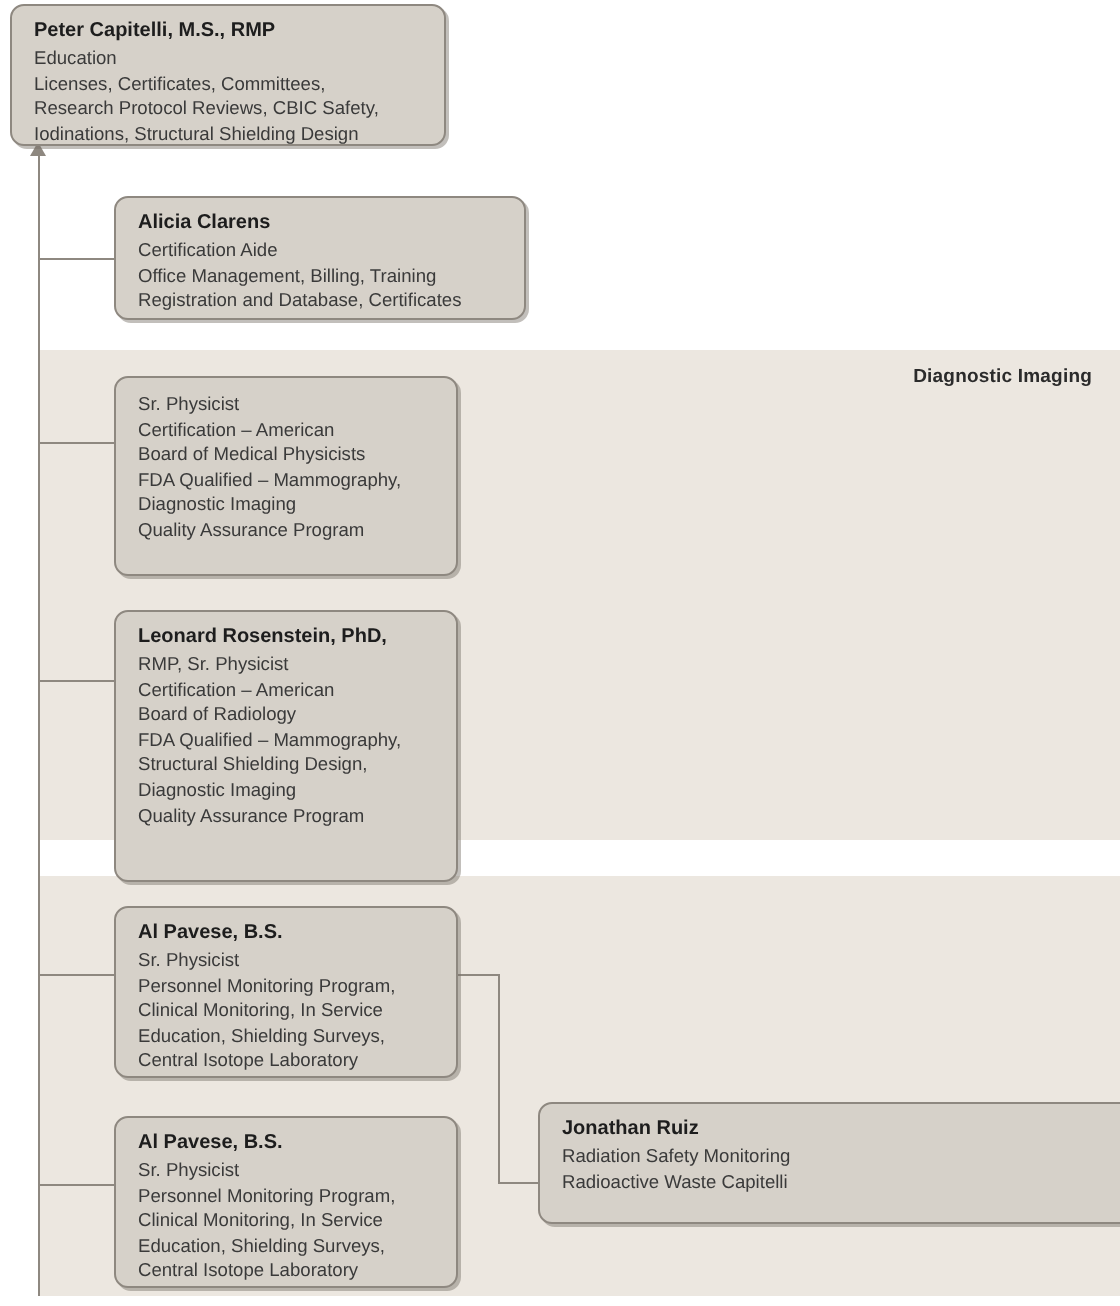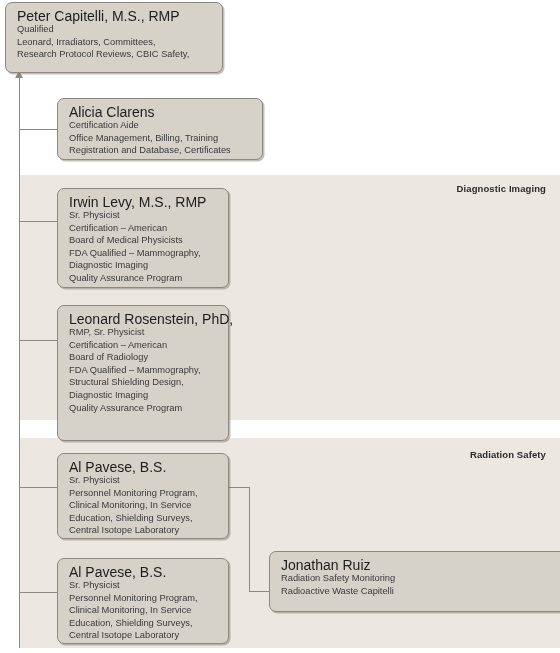--- a/index.html
+++ b/index.html
@@ -38,22 +38,22 @@
   .node {
     position: absolute;
     box-sizing: border-box;
     background: #d6d1c9;
     border: 1px solid #8e8880;
     border-radius: 7px;
     box-shadow: 1.5px 1.5px 0 rgba(120,114,105,0.45);
     padding: 7px 9px 7px 11px;
   }
   .node .nm {
-    font-size: 14px;
-    font-weight: normal;
+    font-size: 10px;
+    font-weight: bold;
     color: #1d1d1d;
     line-height: 12.6px;
     margin: 0 0 0.5px 0;
     white-space: nowrap;
   }
   .node .ln {
     font-size: 9.3px;
     font-weight: normal;
     color: #3a3a3a;
     line-height: 12.6px;
@@ -78,55 +78,54 @@
 </style>
 </head>
 <body>
 
 <div id="chart">
 
   <div class="band" style="left:19px; top:175px; width:541px; height:245px;"></div>
   <div class="band-label" style="left:360px; top:183px; width:186px;">Diagnostic Imaging</div>
 
   <div class="band" style="left:19px; top:438px; width:541px; height:210px;"></div>
-  <div class="band-label" style="left:360px; top:449px; width:186px;">Radiation Safety</div>
 
   <div class="conn conn-v" style="left:19px; top:78px; width:1px; height:570px;"></div>
   <div class="arrow-up" style="left:15px; top:71px;"></div>
 
   <div class="conn conn-h" style="left:19px; top:129px; width:39px; height:1px;"></div>
 
   <div class="conn conn-h" style="left:19px; top:221px; width:39px; height:1px;"></div>
 
   <div class="conn conn-h" style="left:19px; top:340px; width:39px; height:1px;"></div>
 
   <div class="conn conn-h" style="left:19px; top:487px; width:39px; height:1px;"></div>
 
   <div class="conn conn-h" style="left:19px; top:592px; width:39px; height:1px;"></div>
 
   <div class="conn conn-h" style="left:228px; top:487px; width:22px; height:1px;"></div>
   <div class="conn conn-v" style="left:249px; top:487px; width:1px; height:104px;"></div>
   <div class="conn conn-h" style="left:249px; top:591px; width:21px; height:1px;"></div>
 
   <div class="node" style="left:5px; top:2px; width:218px; height:71px;">
     <div class="nm">Peter Capitelli, M.S., RMP</div>
-    <div class="ln">Qualified</div>
-    <div class="ln">Leonard, Irradiators, Committees,</div>
+    <div class="ln">Education</div>
+    <div class="ln">Licenses, Certificates, Committees,</div>
     <div class="ln">Research Protocol Reviews, CBIC Safety,</div>
+    <div class="ln">Iodinations, Structural Shielding Design</div>
   </div>
 
   <div class="node" style="left:57px; top:98px; width:206px; height:62px;">
     <div class="nm">Alicia Clarens</div>
     <div class="ln">Certification Aide</div>
     <div class="ln">Office Management, Billing, Training</div>
     <div class="ln">Registration and Database, Certificates</div>
   </div>
 
   <div class="node" style="left:57px; top:188px; width:172px; height:100px;">
-    <div class="nm">Irwin Levy, M.S., RMP</div>
     <div class="ln">Sr. Physicist</div>
     <div class="ln">Certification – American</div>
     <div class="ln">Board of Medical Physicists</div>
     <div class="ln">FDA Qualified – Mammography,</div>
     <div class="ln">Diagnostic Imaging</div>
     <div class="ln">Quality Assurance Program</div>
   </div>
 
   <div class="node" style="left:57px; top:305px; width:172px; height:136px;">
     <div class="nm">Leonard Rosenstein, PhD,</div>

